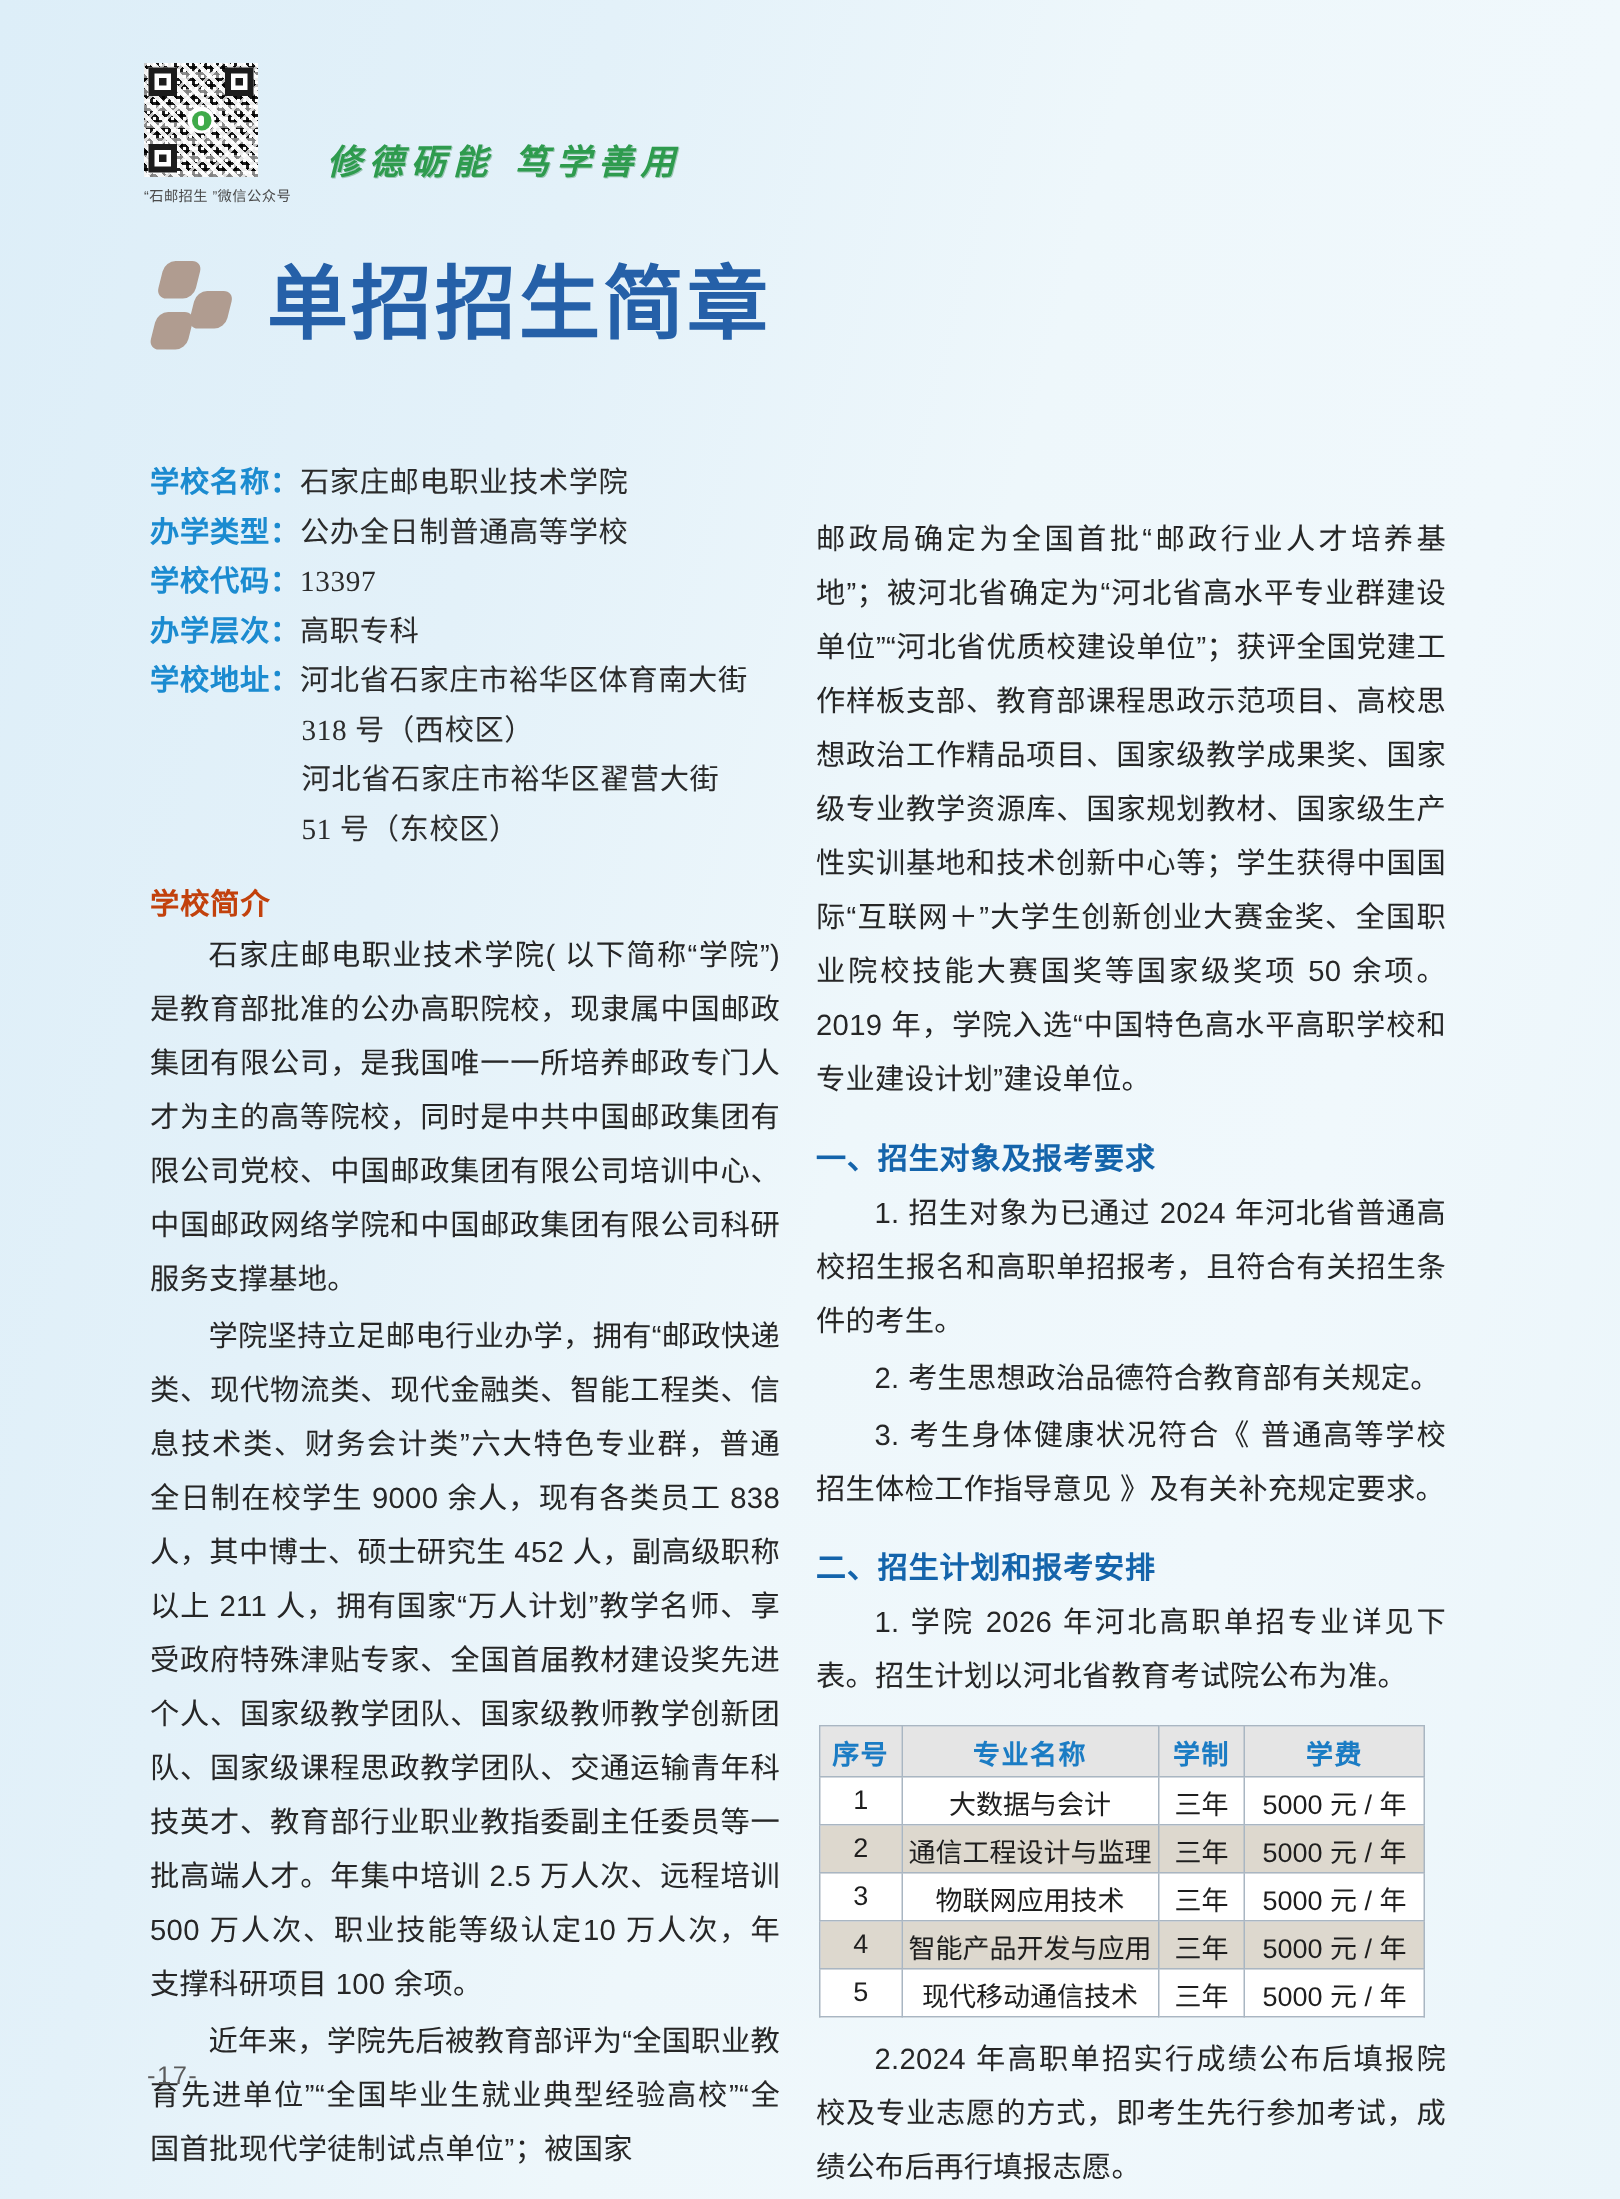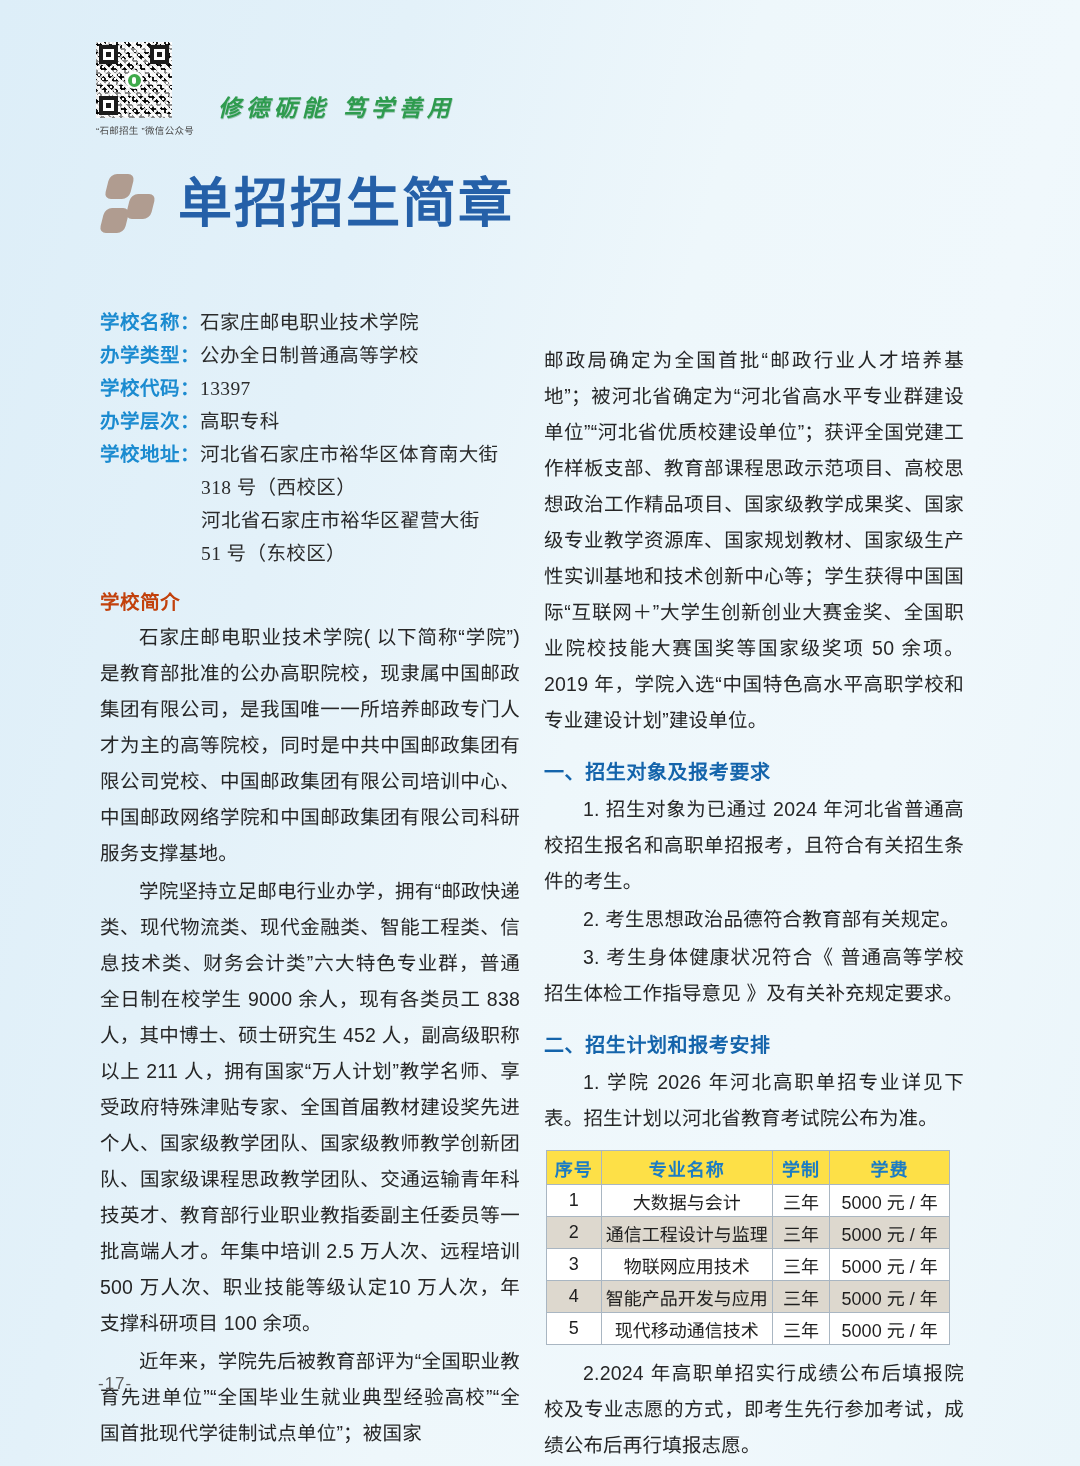--- a/index.html
+++ b/index.html
@@ -228,21 +228,21 @@
   }
   table.majors th,
   table.majors td {
     border: 1px solid #a9b6c2;
     text-align: center;
     white-space: nowrap;
     padding: 0 2px;
     height: 31px;
   }
   table.majors thead th {
-    background: #fde047;
+    background: #e5e5e5;
     color: #1b7cc4;
     font-weight: bold;
     letter-spacing: 1px;
     height: 33px;
   }
   table.majors tbody tr:nth-child(odd)  td { background: #ffffff; }
   table.majors tbody tr:nth-child(even) td { background: #ddd8ce; }
   table.majors td.c-no   { width: 54px; }
   table.majors td.c-name { width: 168px; }
   table.majors td.c-len  { width: 58px; }

